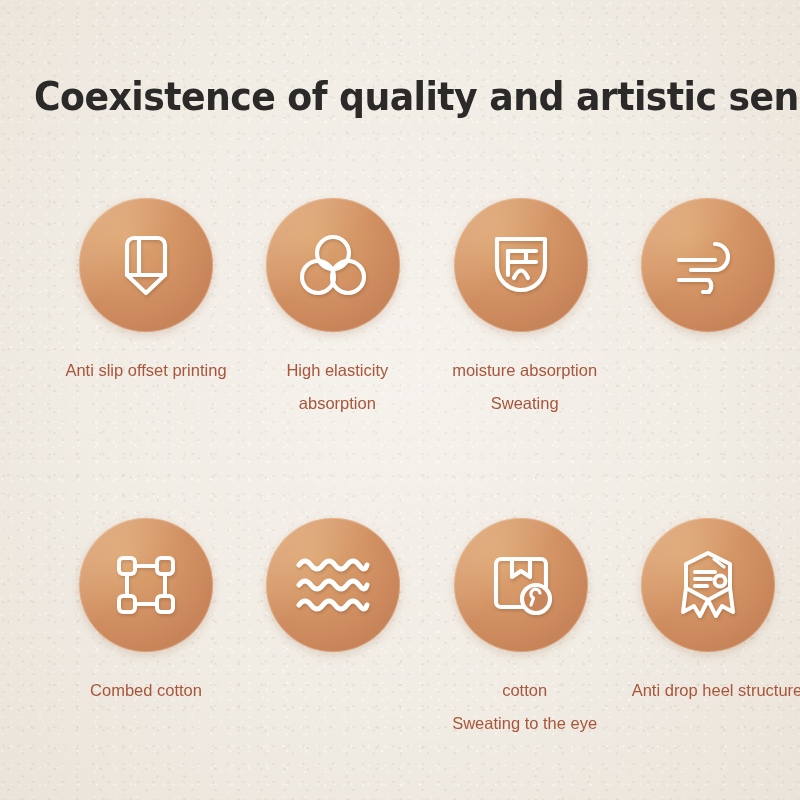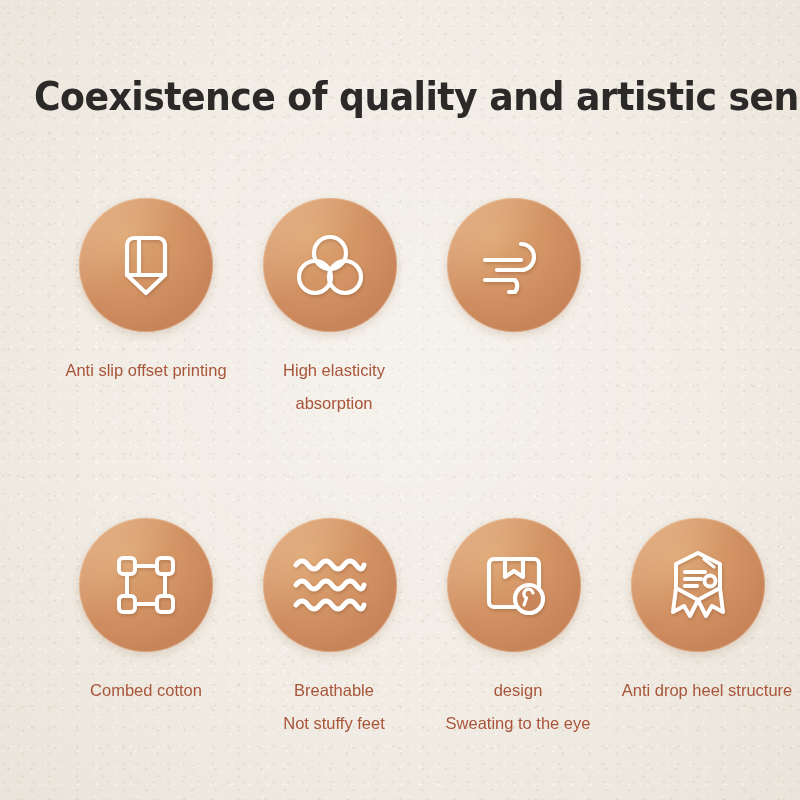--- a/index.html
+++ b/index.html
@@ -62,20 +62,21 @@
   
   .grid {
     position: absolute;
     left: 0;
     top: 198px;
     width: 800px;
   }
   .row {
     display: flex;
     width: 800px;
+    justify-content: space-between;
   }
   .row-2 { margin-top: 98px; }
 
   .cell {
     width: 168px;
     margin-left: 8px;
     margin-right: 8px;
     display: flex;
     flex-direction: column;
     align-items: center;
@@ -163,20 +164,38 @@
               <circle cx="48" cy="44" r="16"></circle>
             </svg>
           </span>
         </div>
         <div class="caption cap-shift-left">
           <span class="line">High elasticity</span>
           <span class="line">absorption</span>
         </div>
       </div>
 
+      <div class="cell">
+        <div class="badge">
+          <span>
+            <svg width="62" height="64" viewBox="0 0 62 64" fill="none" stroke="#ffffff" stroke-width="4.2" stroke-linecap="round" stroke-linejoin="round">
+              <path d="M7 6 L55 6 L55 33 A24 24 0 0 1 31 57 A24 24 0 0 1 7 33 Z"></path>
+              <path d="M18 18 L18 42"></path>
+              <path d="M18 18 L46 18"></path>
+              <path d="M18 29 L46 29"></path>
+              <path d="M36 18 L36 29"></path>
+              <path d="M24 45 Q31 30 38 45"></path>
+            </svg>
+          </span>
+        </div>
+        <div class="caption cap-shift-left">
+          <span class="line">moisture absorption</span>
+          <span class="line">Sweating</span>
+        </div>
+      </div>
 
       <div class="cell">
         <div class="badge">
           <span>
             <svg width="66" height="62" viewBox="0 0 66 62" fill="none" stroke="#ffffff" stroke-width="4.2" stroke-linecap="round" stroke-linejoin="round">
               <path d="M4 26 L40 26"></path>
               <path d="M40 10 A13 13 0 0 1 40 36 L16 36"></path>
               <path d="M4 46 L34 46 A9 9 0 0 1 34 58 L28 58"></path>
             </svg>
           </span>
@@ -209,40 +228,36 @@
       <div class="cell">
         <div class="badge">
           <span>
             <svg width="74" height="58" viewBox="0 0 74 58" fill="none" stroke="#ffffff" stroke-width="5" stroke-linecap="round" stroke-linejoin="round">
               <path d="M3 9 Q9 1 15 9 T27 9 T39 9 T51 9 T63 9 T71 9"></path>
               <path d="M3 29 Q9 21 15 29 T27 29 T39 29 T51 29 T63 29 T71 29"></path>
               <path d="M3 49 Q9 41 15 49 T27 49 T39 49 T51 49 T63 49 T71 49"></path>
             </svg>
           </span>
         </div>
-        <div class="caption cap-shift-left">
-          <span class="line">Breathable</span>
-          <span class="line">Not stuffy feet</span>
-        </div>
       </div>
 
       <div class="cell">
         <div class="badge">
           <span>
             <svg width="66" height="64" viewBox="0 0 66 64" fill="none" stroke="#ffffff" stroke-width="4.2" stroke-linecap="round" stroke-linejoin="round">
               <path d="M8 11 A5 5 0 0 1 13 6 L53 6 A5 5 0 0 1 58 11 L58 34"></path>
               <path d="M8 11 L8 49 A5 5 0 0 0 13 54 L36 54"></path>
               <path d="M24 6 L24 24 L33 18 L42 24 L42 6"></path>
               <circle cx="48" cy="46" r="14" fill="#c8855a" stroke="#ffffff" stroke-width="4.2"></circle>
               <path d="M52 40 A4.6 4.6 0 1 0 45.5 45 L43 52" stroke-width="3.2"></path>
             </svg>
           </span>
         </div>
         <div class="caption cap-shift-left">
-          <span class="line">design</span>
+          <span class="line">cotton</span>
           <span class="line">Sweating to the eye</span>
         </div>
       </div>
 
       <div class="cell">
         <div class="badge">
           <span>
             <svg width="66" height="70" viewBox="0 0 66 70" fill="none" stroke="#ffffff" stroke-width="4" stroke-linecap="round" stroke-linejoin="round">
               <path d="M33 3 L55 14 L55 38 L33 50 L11 38 L11 14 Z"></path>
               <path d="M11 38 L8 62 L19 56 L25 66 L33 50 L41 66 L47 56 L58 62 L55 38"></path>

